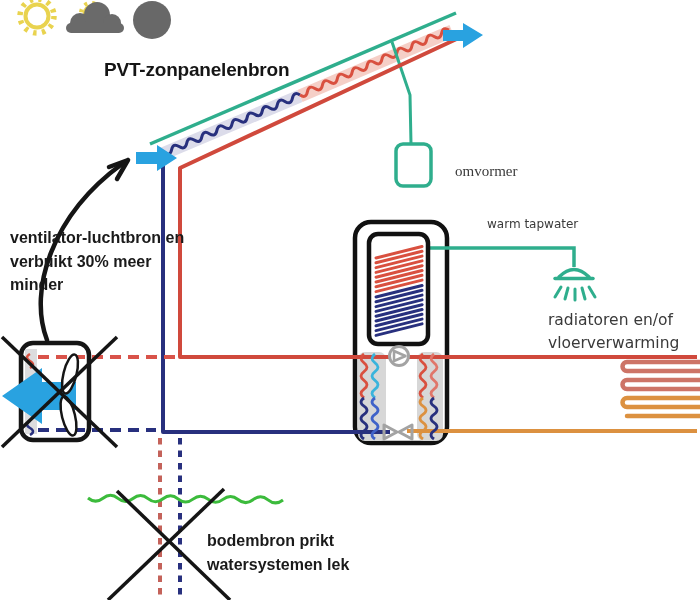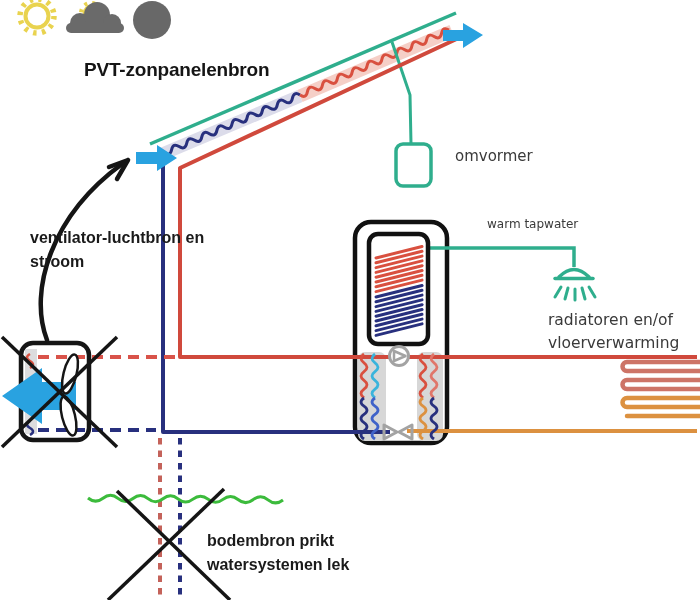--- a/index.html
+++ b/index.html
@@ -2,21 +2,21 @@
 <html><head>
 <meta charset="utf-8">
 <style>
   html,body{margin:0;padding:0;background:#fff;}
   #stage{position:relative;width:700px;height:600px;background:#fff;overflow:hidden;
          font-family:"Liberation Sans",sans-serif;}
   #stage svg{position:absolute;left:0;top:0;}
   .lbl{position:absolute;white-space:nowrap;}
   .bold{font-weight:700;color:#1a1a1a;font-size:16px;}
   .plain{font-family:"DejaVu Sans",sans-serif;color:#3a3a3a;font-size:15px;}
-  .title{font-weight:700;color:#151515;font-size:19px;letter-spacing:-.2px;}
+  .title{font-weight:700;color:#151515;font-size:19px;letter-spacing:-.2px;margin-left:20px;}
 </style>
 </head>
 <body>
 
 <div id="stage">
 
 <svg width="700" height="600" viewBox="0 0 700 600" xmlns="http://www.w3.org/2000/svg">
 
   <g>
     <g>
@@ -146,32 +146,33 @@
   </g>
 
   <g fill="none" stroke="#151515" stroke-width="4.5" stroke-linecap="round">
     <path d="M47 340 C28 290 52 215 122 164"></path>
     <path d="M128 160 L109 167 M128 160 L117 179"></path>
   </g>
 </svg>
 
 <div class="lbl title" style="left:84px;top:59px;">PVT-zonpanelenbron</div>
 
-<div class="lbl plain" style="left:455px;top:147px;">omvormer</div>
+<div class="lbl plain" style="left:455px;top:163px;font-family:Liberation Serif, serif;">omvormer</div>
 
 <div class="lbl plain" style="left:487px;top:217px;font-size:12px;">warm tapwater</div>
 
 <div class="lbl plain" style="left:548px;top:309px;width:145px;text-align:left;font-size:15.5px;line-height:23px;white-space:normal;">
   <div>radiatoren en/of</div>
   <div>vloerverwarming</div>
 </div>
 
-<div class="lbl bold" style="left:10px;top:226px;line-height:23.5px;margin-left:20px;">
+<div class="lbl bold" style="left:10px;top:226px;line-height:23.5px;">
   <div>ventilator-luchtbron en</div>
-  <div>stroom</div>
+  <div>verbuikt 30% meer</div>
+  <div>minder</div>
 </div>
 
 
 <div class="lbl bold" style="left:207px;top:529px;line-height:23.5px;">
   <div>bodembron prikt</div>
   <div>watersystemen lek</div>
 </div>
 
 </div>
 

